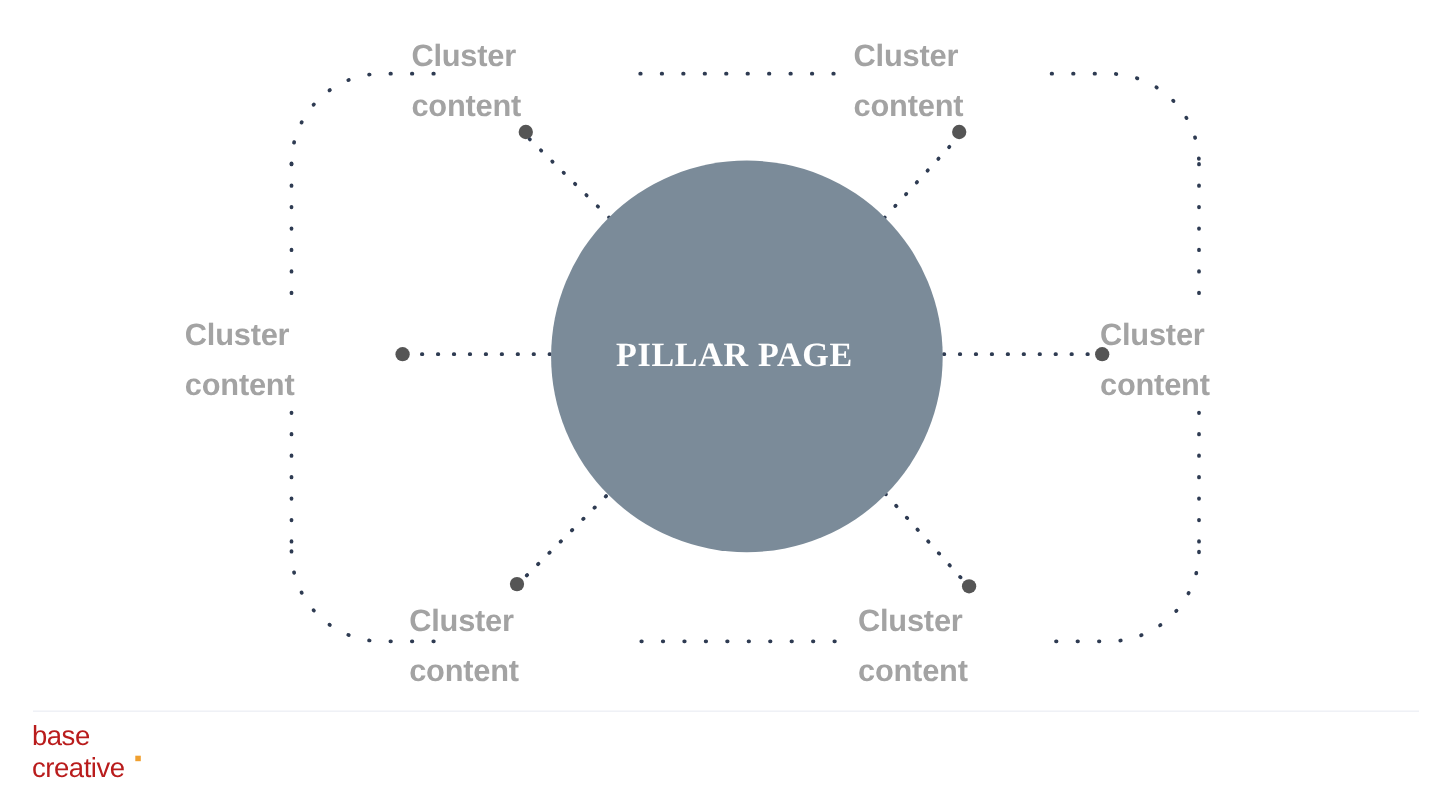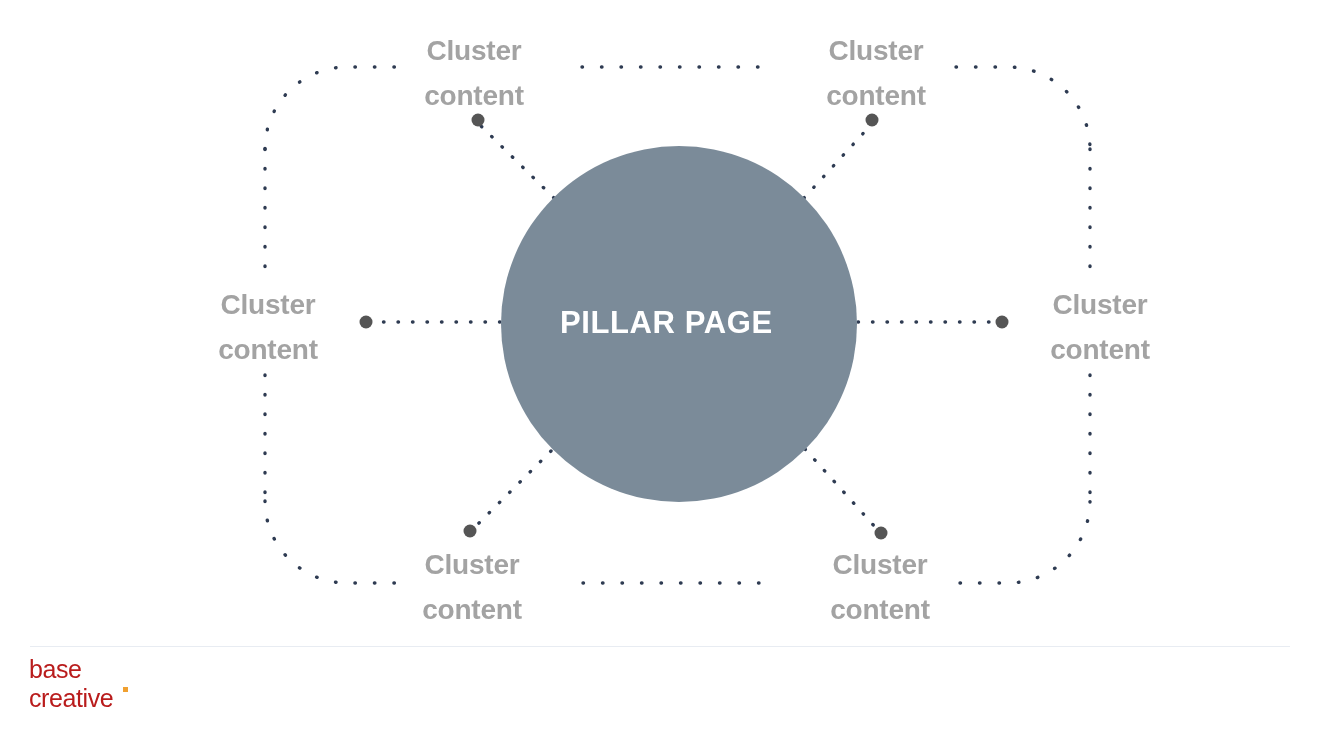--- a/index.html
+++ b/index.html
@@ -26,28 +26,27 @@
     width: 1320px;
     height: 738px;
   }
   .cluster-label {
     position: absolute;
     font-family: "Liberation Sans", sans-serif;
     font-weight: bold;
     font-size: 28px;
     line-height: 1.62;
     color: #a3a3a3;
-    text-align: center;
     white-space: pre-line;
     letter-spacing: -0.2px;
     user-select: none;
   }
   .pillar-text {
     position: absolute;
-    font-family: Liberation Sans, sans-serif;
+    font-family: Liberation Serif, serif;
     font-weight: bold;
     font-size: 31px;
     color: #ffffff;
     letter-spacing: 0.6px;
     white-space: nowrap;
     user-select: none;
   }
   #footer-divider {
     position: absolute;
     left: 30px;

